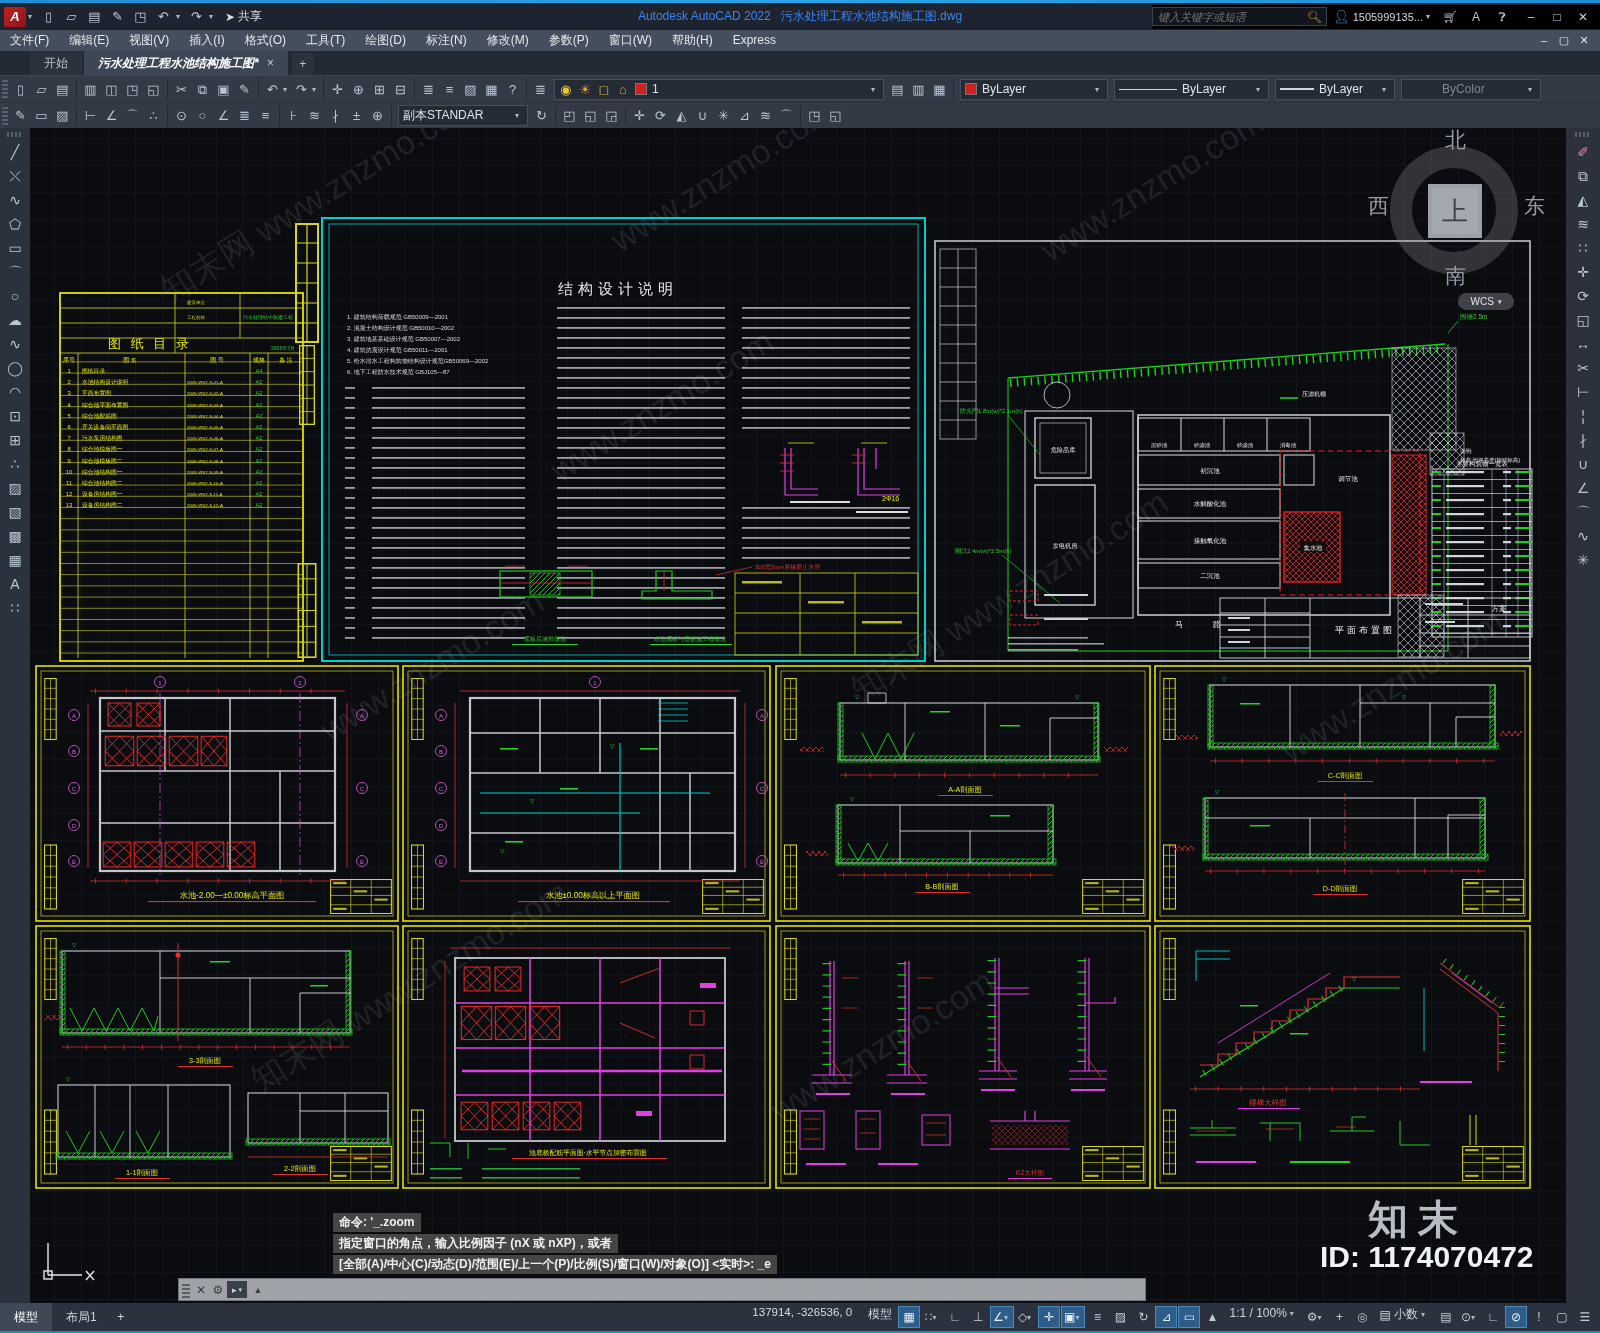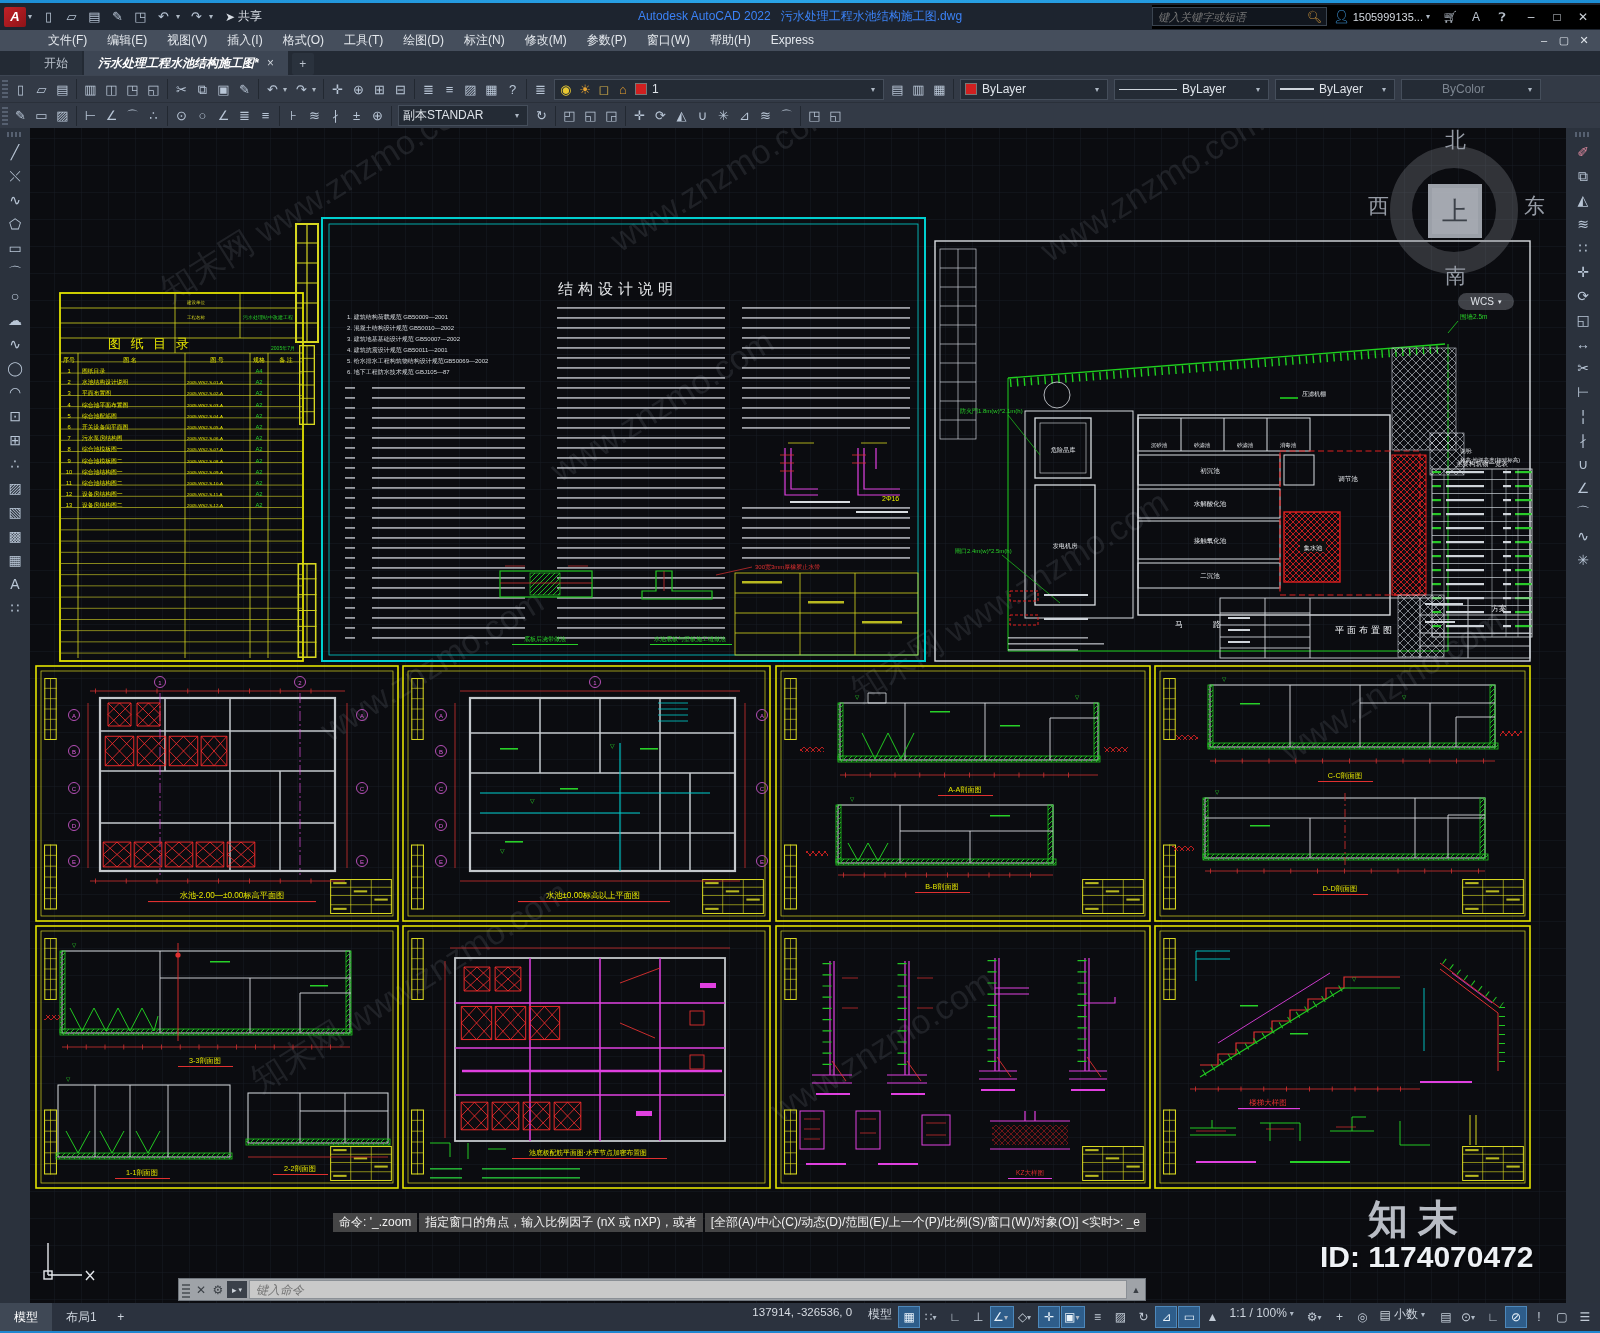--- a/index.html
+++ b/index.html
@@ -15,21 +15,21 @@
   .tb-title{position:absolute;left:0;right:0;text-align:center;color:#3b82f6;font-size:12px;pointer-events:none;}
   .tb-right{margin-left:auto;display:flex;align-items:center;gap:6px;padding-right:4px;z-index:2;background:#000000;}
   .search-wrap{display:flex;align-items:center;background:#11161e;border:1px solid #3a4450;height:19px;}
   .search-wrap input{background:transparent;border:0;outline:0;color:#8d96a2;font-style:italic;font-size:11px;width:150px;padding:0 5px;}
   .mag{color:#c8913a;font-size:12px;padding:0 4px;}
   .account{display:flex;align-items:center;gap:3px;color:#d4d9e0;font-size:11px;}
   .person{color:#3f9ae0;font-size:13px;}
   .win-btns{display:flex;gap:0;}
   .win-btn{width:26px;text-align:center;color:#cdd3da;font-size:12px;line-height:24px;}
   
-  .menubar{height:21px;background:#454e5c;display:flex;align-items:center;color:#e4e8ed;font-size:12px;padding-left:38px;}
+  .menubar{height:21px;background:#454e5c;display:flex;align-items:center;color:#e4e8ed;font-size:12px;}
   .menu-item{padding:0 10px;line-height:21px;}
   .doc-ctrl{margin-left:auto;display:flex;padding-right:6px;color:#dfe4ea;}
   .doc-ctrl span{width:20px;text-align:center;font-size:11px;}
   
   .filetabs{height:24px;background:#232a34;display:flex;align-items:flex-end;color:#b9c1cb;font-size:12px;}
   .ftab{padding:0 14px;height:24px;line-height:24px;background:#2a323d;margin-right:2px;}
   .ftab.active{background:#3d4654;color:#fff;font-weight:bold;display:flex;align-items:center;gap:8px;font-style:italic;}
   .ftab .close-x{font-weight:normal;color:#cdd3da;}
   .ftab-plus{width:22px;height:22px;line-height:22px;text-align:center;background:#2a323d;margin-left:2px;border-radius:2px;}
   
@@ -62,21 +62,21 @@
   .vc-face{position:absolute;left:46px;top:54px;width:54px;height:54px;background:rgba(186,190,198,0.88);border:4px solid rgba(150,155,163,0.6);display:flex;align-items:center;justify-content:center;font-size:26px;color:#3c4149;}
   .vc-n{position:absolute;left:63px;top:-4px;font-size:21px;}
   .vc-s{position:absolute;left:63px;top:132px;font-size:21px;}
   .vc-w{position:absolute;left:-14px;top:62px;font-size:21px;}
   .vc-e{position:absolute;left:142px;top:62px;font-size:21px;}
   .wcs-pill{position:absolute;left:1428px;top:165px;width:56px;height:17px;background:rgba(160,166,175,0.35);border-radius:9px;color:#dfe3e8;font-size:10px;display:flex;align-items:center;justify-content:center;gap:4px;}
   
   .zm-logo{position:absolute;left:1338px;top:1052px;font-size:40px;font-weight:bold;letter-spacing:10px;color:rgba(208,213,221,0.88);margin-top:12px;}
   .zm-id{position:absolute;left:1290px;top:1112px;font-size:30px;font-weight:bold;color:#eef1f5;text-shadow:1px 1px 2px #000;}
   
-  .cmd-history{position:absolute;left:303px;top:1085px;display:flex;flex-direction:row;gap:2px;font-family:"DejaVu Sans Mono",monospace;font-size:12px;color:#f0f0f0;}
+  .cmd-history{position:absolute;left:303px;top:1085px;display:flex;flex-direction:column;gap:2px;font-family:"DejaVu Sans Mono",monospace;font-size:12px;color:#f0f0f0;font-weight:bold;}
   .cmd-line{background:rgba(75,75,75,0.92);padding:1px 6px;width:max-content;}
   .cmd-bar{position:absolute;left:148px;top:1150px;width:968px;height:23px;display:flex;align-items:center;background:#9fa3a8;border:1px solid #6f757c;}
   .cmd-grip{width:8px;height:16px;margin:0 3px;background:repeating-linear-gradient(0deg,#5c6166 0 2px,transparent 2px 4px);}
   .cmd-x{color:#3a3f45;font-size:12px;width:16px;text-align:center;}
   .cmd-wrench{color:#3a3f45;font-size:12px;width:18px;text-align:center;}
   .cmd-prompt{width:20px;height:17px;background:#3a4049;color:#cfd5dc;font-size:9px;display:flex;align-items:center;justify-content:center;gap:2px;margin-right:2px;}
   .cmd-input{flex:1;height:19px;background:#c9c9c9;border:1px solid #8a8f95;display:flex;align-items:center;}
   .cmd-input input{width:100%;background:transparent;border:0;outline:0;font-style:italic;color:#4a4f55;font-size:12px;padding:0 6px;}
   .cmd-up{width:18px;text-align:center;color:#3a3f45;font-size:9px;}
   
@@ -990,23 +990,20 @@
       </div>
 
       <div class="cmd-bar">
         <div class="cmd-grip"></div>
         <div class="cmd-x">✕</div>
         <div class="cmd-wrench">⚙</div>
         <div class="cmd-prompt">
             <span>▸</span>
             <span style="font-size:7px">▾</span>
           </div>
-        <div class="cmd-input">
-          <input placeholder="键入命令" style="">
-        </div>
         <div class="cmd-up">▲</div>
       </div>
     </div>
 
     <div class="side-toolbar right">
       <div class="vgrip"></div>
       <span class="sti" style="color:#e08aa0">✐</span>
       <span class="sti">⧉</span>
       <span class="sti">◭</span>
       <span class="sti">≋</span>

